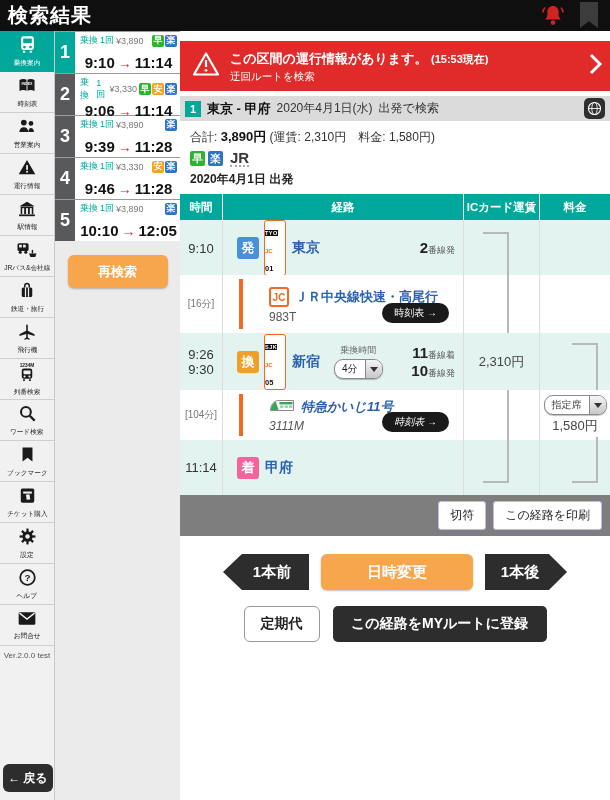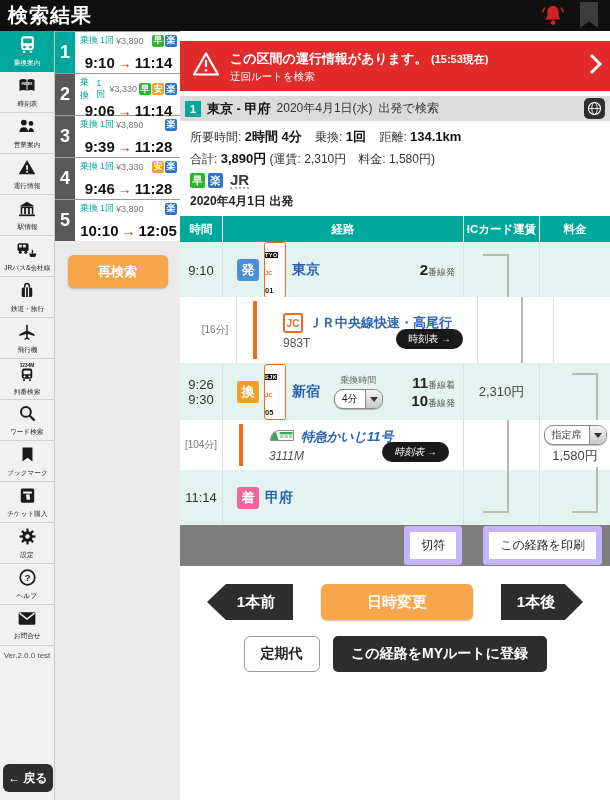--- a/index.html
+++ b/index.html
@@ -137,23 +137,23 @@
   .brk-top-ic { right:30px; top:12px; width:26px; height:46px; border-top-width:2px; border-right-width:2px; }
   .brk-line-ic { right:30px; top:0; bottom:0; width:26px; border-right-width:2px; }
   .brk-bot-ic { right:30px; bottom:12px; width:26px; height:46px; border-bottom-width:2px; border-right-width:2px; }
   .brk-top-fare { right:12px; top:10px; width:26px; height:50px; border-top-width:2px; border-right-width:2px; }
   .brk-bot-fare { right:12px; bottom:12px; width:26px; height:46px; border-bottom-width:2px; border-right-width:2px; }
   
   .table-footer {
     width:430px; height:41px; background:#7e7e7e; display:flex; align-items:center; justify-content:flex-end;
     gap:7px; padding-right:8px;
   }
-  .tf-btn { background:#fff; border:6px solid #c4b5fd; border-radius:3px; color:#222; font-size:12px; padding:5px 11px; cursor:pointer;margin-left:14px; }
-  
-  .nav-row { margin-top:18px; display:flex; justify-content:center; align-items:center; gap:28px; }
+  .tf-btn { background:#fff; border:1px solid #c4b5fd; border-radius:3px; color:#222; font-size:12px; padding:5px 11px; cursor:pointer; }
+  
+  .nav-row { margin-top:18px; display:flex; justify-content:center; align-items:center; gap:12px; }
   .nav-prev,.nav-next {
     background:#2d2d2d; color:#fff; font-size:15px; font-weight:bold; height:36px;
     display:flex; align-items:center; justify-content:center; cursor:pointer;
   }
   .nav-prev { width:86px; clip-path:polygon(22% 0,100% 0,100% 100%,22% 100%,0 50%); padding-left:12px; }
   .nav-next { width:82px; clip-path:polygon(0 0,78% 0,100% 50%,78% 100%,0 100%); padding-right:12px; }
   .nav-change {
     width:152px; height:36px; background:#f7a64b; border-radius:6px; color:#fff; font-size:15px; font-weight:bold;
     display:flex; align-items:center; justify-content:center; cursor:pointer; box-shadow:0 1px 2px rgba(0,0,0,.25);
   }
@@ -496,25 +496,20 @@
         <svg width="17" height="17" viewBox="0 0 24 24">
             <circle cx="12" cy="12" r="8.5" fill="none" stroke="#fff" stroke-width="1.6"></circle>
             <ellipse cx="12" cy="12" rx="3.8" ry="8.5" fill="none" stroke="#fff" stroke-width="1.2"></ellipse>
             <line x1="3.5" y1="12" x2="20.5" y2="12" stroke="#fff" stroke-width="1.2"></line>
           </svg>
       </span>
     </div>
 
     <div class="summary">
       <div class="s-line">
-        <span class="s-pair"><span>所要時間:</span> <b>2時間 4分</b></span>
-        <span class="s-pair"><span>乗換:</span> <b>1回</b></span>
-        <span class="s-pair"><span>距離:</span> <b>134.1km</b></span>
-      </div>
-      <div class="s-line">
         <span>合計:</span>
         <b>3,890円</b>
         <span>(運賃: 2,310円　料金: 1,580円)</span>
       </div>
       <div class="badge-line">
         <span class="sum-badge b-early">早</span>
         <span class="sum-badge b-easy">楽</span>
         <span class="jr-mark">JR</span>
       </div>
       <div class="s-date">2020年4月1日 出発</div>
@@ -541,21 +536,21 @@
           </span>
           <span class="sta-name">東京</span>
           <span class="plat-right"><span class="big">2</span><span class="sml">番線発</span></span>
         </div>
         <div>
             <span class="brk brk-top-ic"></span>
           </div>
         <div></div>
       </div>
 
-      <div class="rt-row row-white" style="height:66px;margin-left:14px;">
+      <div class="rt-row row-white" style="height:58px;">
         <div class="cell-time">
             <span class="dur">[16分]</span>
           </div>
         <div class="cell-route">
           <span class="seg-bar"></span>
           <span class="seg-content">
             <span class="seg-line1">
               <span class="line-badge">JC</span>
               <span class="train-name">ＪＲ中央線快速・高尾行</span>
             </span>

